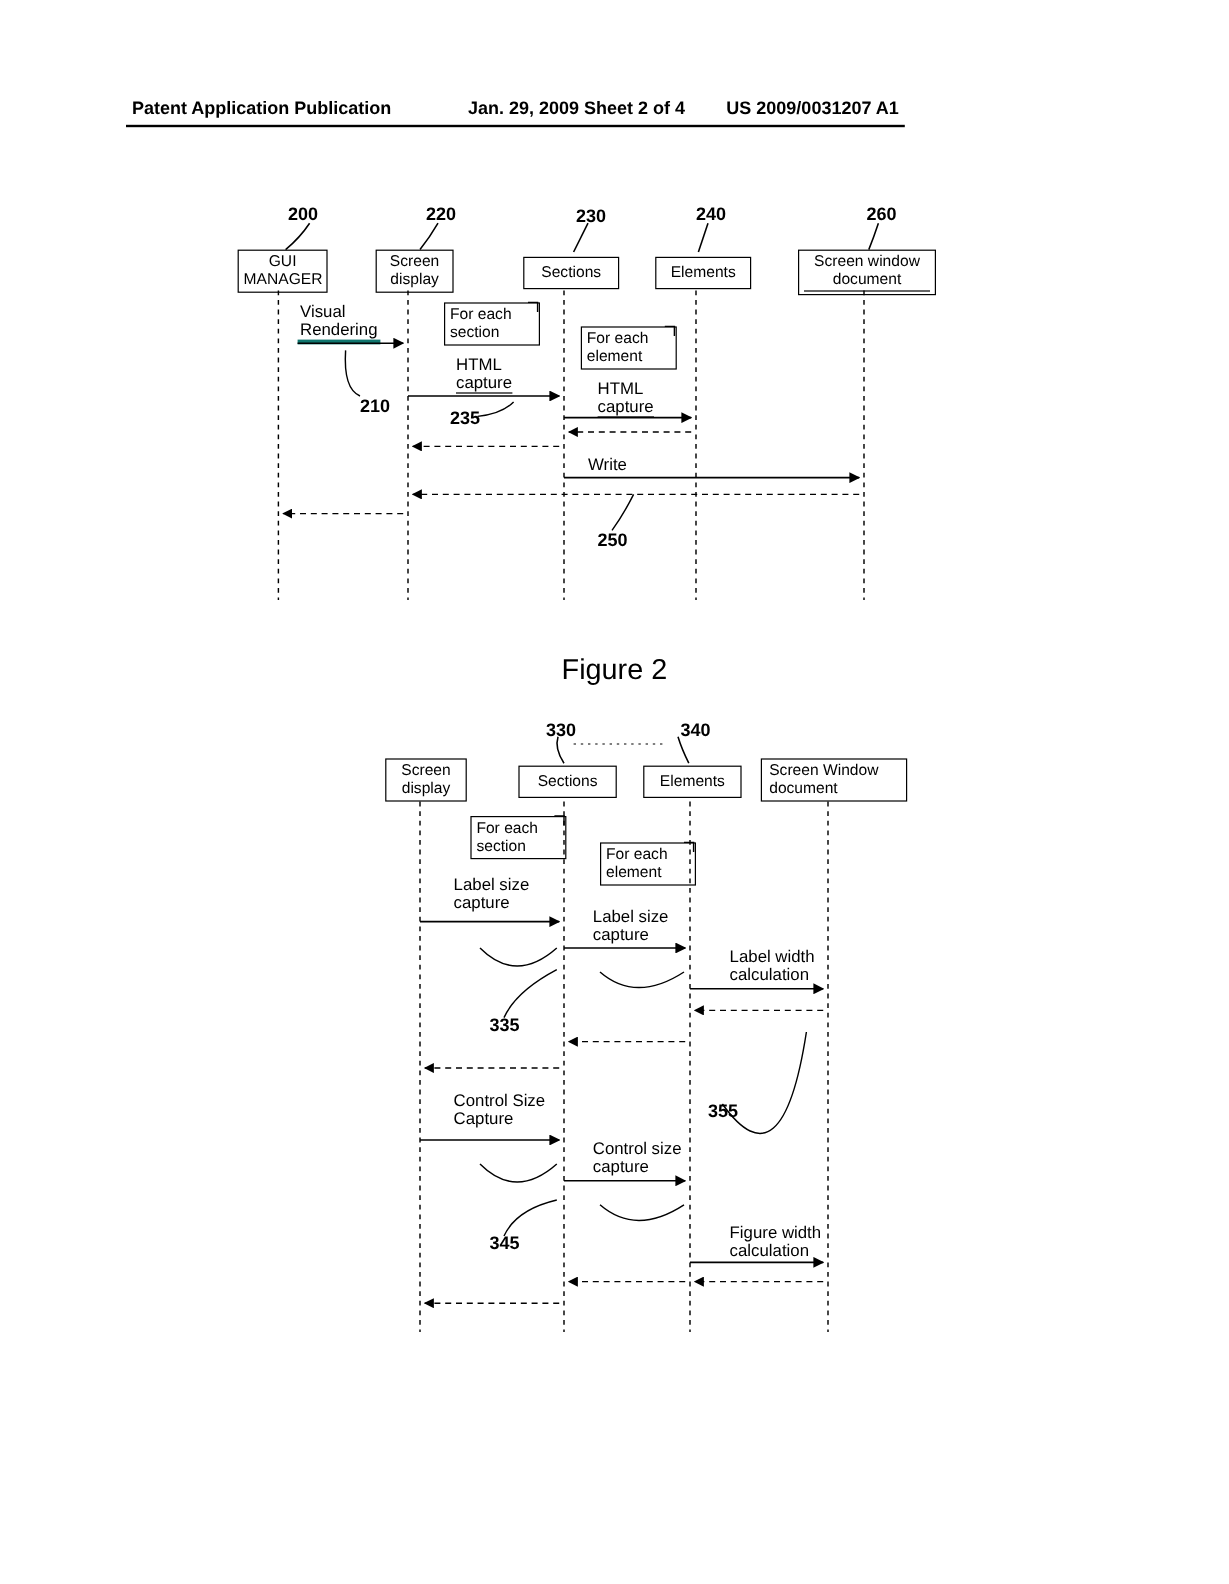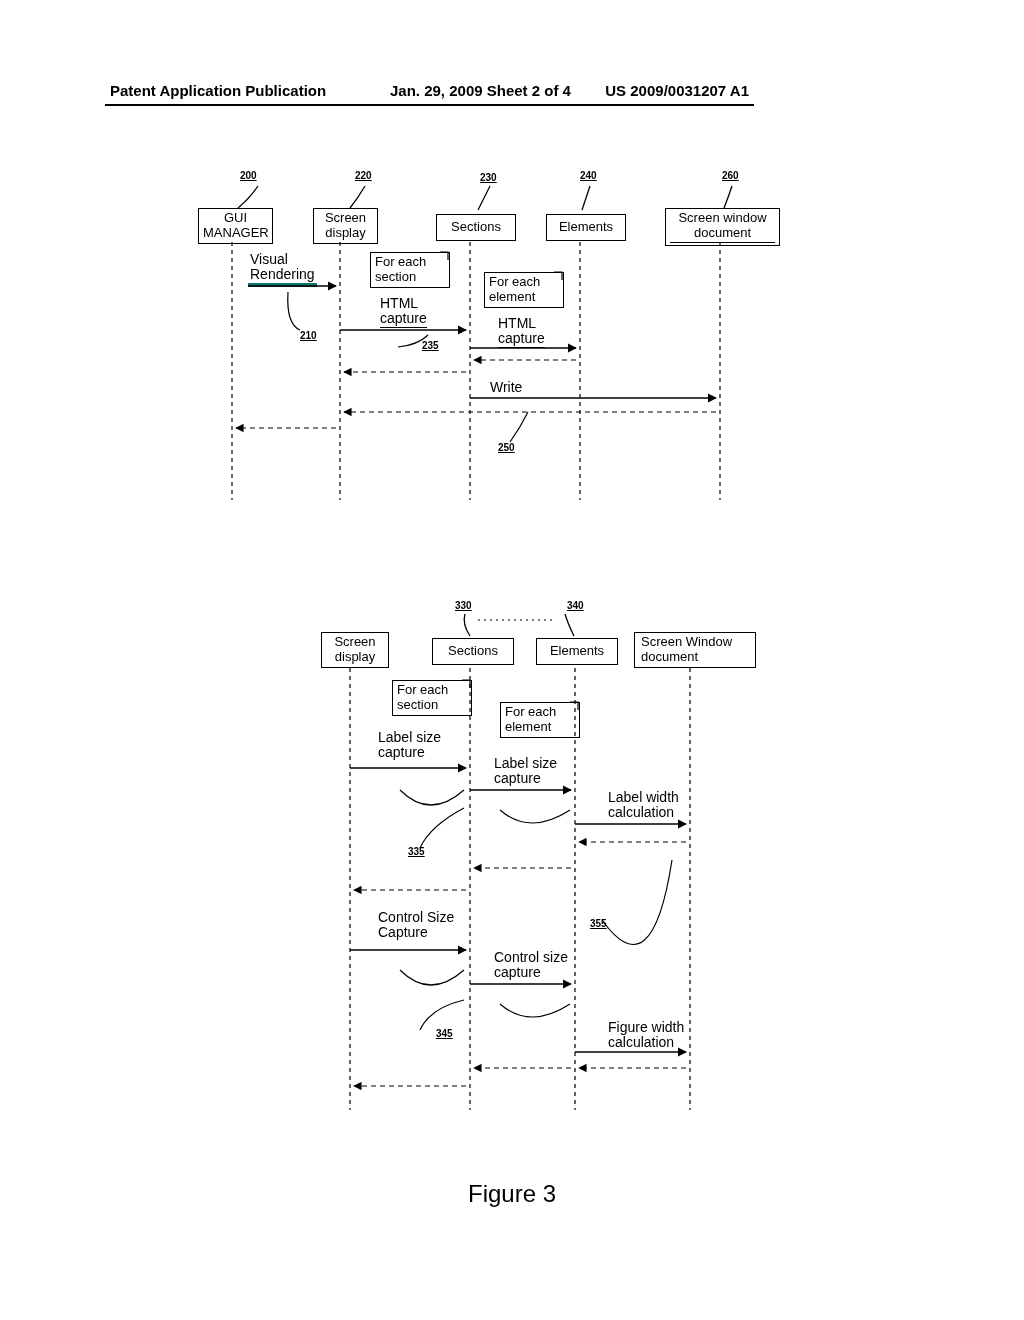--- a/index.html
+++ b/index.html
@@ -39,21 +39,21 @@
     background:#fff;
     font-size:13px;
     line-height:1.15;
     padding:2px 4px;
     text-align:center;
   }
   .lbl {
     font-size:14px;
     line-height:1.1;
   }
-  .num { font-size:10px; font-weight:bold;text-decoration:underline; }
+  .num { font-size:15px; font-weight:bold; }
   .figcap { font-size:24px; text-align:center; }
   svg.overlay {
     position:absolute;
     left:0; top:0;
     pointer-events:none;
   }
 </style>
 </head>
 <body>
 
@@ -88,23 +88,24 @@
 
   <div class="abs lbl" style="left:248px; top:252px; white-space:pre-line; border-bottom:4px solid #0f766e; padding:0 2px;">Visual
 Rendering</div>
   <div class="abs lbl" style="left:380px; top:296px; white-space:pre-line; border-bottom:1px solid #000;">HTML
 capture</div>
   <div class="abs lbl" style="left:498px; top:316px; white-space:pre-line; border-bottom:1px solid #000;">HTML
 capture</div>
   <div class="abs lbl" style="left:490px; top:380px;">Write</div>
 
   <div class="abs num" style="left:300px; top:330px;">210</div>
-  <div class="abs num" style="left:375px; top:340px;margin-left:47px;">235</div>
+  <div class="abs num" style="left:375px; top:340px;">235</div>
   <div class="abs num" style="left:498px; top:442px;">250</div>
 
+  <div class="abs figcap" style="left:0; width:1024px; top:545px;">Figure 2</div>
 
   <svg class="overlay" width="1024" height="560" viewBox="0 0 1024 560">
     <defs>
       <marker id="ah" viewBox="0 0 10 10" refX="9" refY="5" markerWidth="7" markerHeight="7" orient="auto-start-reverse">
         <path d="M0,0 L10,5 L0,10 z" fill="#000"></path>
       </marker>
     </defs>
 
     <path d="M258,186 Q250,198 238,208" fill="none" stroke="#000" stroke-width="1.3"></path>
     <path d="M365,186 Q358,198 350,208" fill="none" stroke="#000" stroke-width="1.3"></path>
@@ -171,23 +172,22 @@
   <div class="abs num" style="left:408px; top:846px;">335</div>
 
   <div class="abs lbl" style="left:378px; top:910px; white-space:pre-line;">Control Size
 Capture</div>
   <div class="abs lbl" style="left:494px; top:950px; white-space:pre-line;">Control size
 capture</div>
   <div class="abs lbl" style="left:608px; top:1020px; white-space:pre-line;">Figure width
 calculation</div>
 
   <div class="abs num" style="left:590px; top:918px;text-align:center;">355</div>
-  <div class="abs num" style="left:408px; top:1028px;margin-left:28px;">345</div>
-
-  <div class="abs figcap" style="left:0; width:1024px; top:1180px;">Figure 3</div>
+  <div class="abs num" style="left:408px; top:1028px;">345</div>
+
 
   <svg class="overlay" style="top:590px;" width="1024" height="560" viewBox="0 0 1024 560">
     <defs>
       <marker id="ah3" viewBox="0 0 10 10" refX="9" refY="5" markerWidth="7" markerHeight="7" orient="auto-start-reverse">
         <path d="M0,0 L10,5 L0,10 z" fill="#000"></path>
       </marker>
     </defs>
 
     <path d="M465,24 Q462,34 470,46" fill="none" stroke="#000" stroke-width="1.3"></path>
     <path d="M565,24 Q568,34 574,46" fill="none" stroke="#000" stroke-width="1.3"></path>

